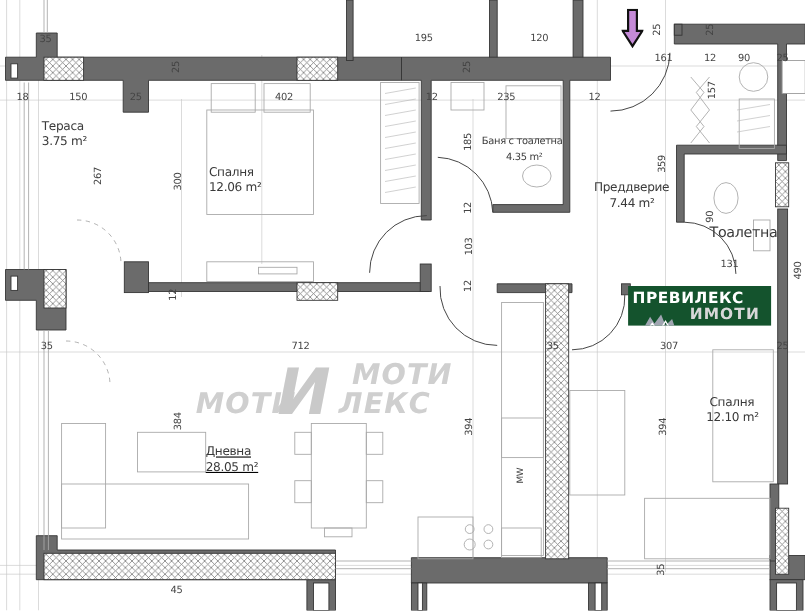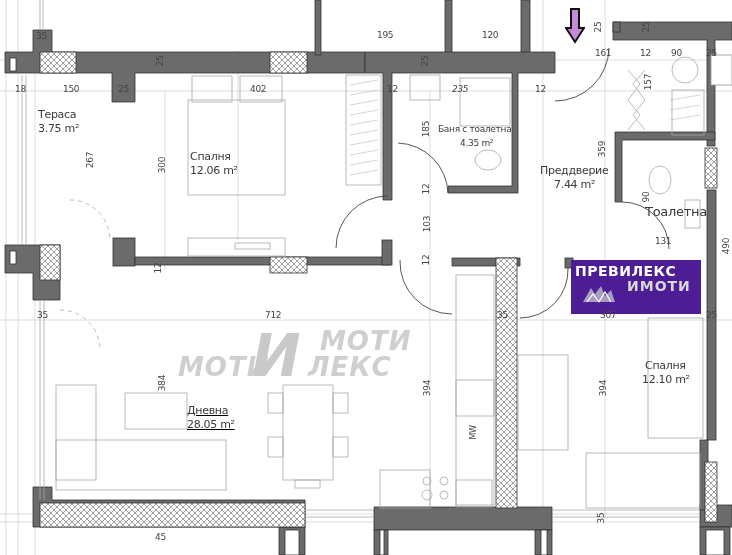--- a/index.html
+++ b/index.html
@@ -5,21 +5,21 @@
   html, body { margin: 0; padding: 0; background: #ffffff; }
   body { width: 732px; height: 555px; position: relative; overflow: hidden; font-family: "DejaVu Sans", sans-serif; }
   #plan { position: absolute; left: 0; top: 0; width: 732px; height: 555px; }
   .lbl { position: absolute; font-family: "DejaVu Sans", sans-serif; color: #3a3a3a; white-space: nowrap; letter-spacing: -0.3px; }
   .room-name { font-size: 11px; }
   .room-area { font-size: 11px; }
   .dim { font-size: 9px; color: #444; }
   .dim.v { transform: rotate(-90deg); transform-origin: center center; }
   .room { position: absolute; text-align: left; line-height: 14px; }
   .wm-big { position: absolute; font-family: "DejaVu Sans", sans-serif; font-weight: bold; font-style: italic; color: #cfcfcf; letter-spacing: 1px; }
-  .logo { position: absolute; left: 571px; top: 260px; width: 130px; height: 54px; background: #4c1d95; overflow: hidden; }
+  .logo { position: absolute; left: 571px; top: 260px; width: 130px; height: 36px; background: #14532d; overflow: hidden; }
   .logo .t1 { position: absolute; left: 4px; top: 3px; font-size: 14px; font-weight: bold; color: #ffffff; letter-spacing: 0.5px; font-family: "DejaVu Sans", sans-serif; }
   .logo .t2 { position: absolute; left: 56px; top: 18px; font-size: 14px; font-weight: bold; color: #d8d8d8; letter-spacing: 1px; font-family: "DejaVu Sans", sans-serif; }
   .logo .mark { position: absolute; left: 10px; top: 24px; width: 36px; height: 20px; }
   .arrow { position: absolute; left: 565px; top: 8px; width: 20px; height: 36px; }
 </style>
 </head>
 <body>
 
 <svg id="plan" viewBox="0 0 732 555" xmlns="http://www.w3.org/2000/svg">
   <defs>
@@ -240,21 +240,21 @@
 
 <span class="lbl dim" style="left:36px; top:31px;">35</span>
 <span class="lbl dim" style="left:15px; top:84px;">18</span>
 <span class="lbl dim" style="left:63px; top:84px;">150</span>
 <span class="lbl dim" style="left:118px; top:84px;">25</span>
 <span class="lbl dim v" style="left:155px; top:56px;">25</span>
 <span class="lbl dim" style="left:250px; top:84px;">402</span>
 <span class="lbl dim" style="left:377px; top:30px;">195</span>
 <span class="lbl dim" style="left:482px; top:30px;text-align:center;">120</span>
 <span class="lbl dim v" style="left:420px; top:56px;">25</span>
-<span class="lbl dim" style="left:452px; top:84px;font-style:italic;">235</span>
+<span class="lbl dim" style="left:452px; top:84px;">235</span>
 <span class="lbl dim" style="left:387px; top:84px;">12</span>
 <span class="lbl dim" style="left:535px; top:84px;">12</span>
 <span class="lbl dim" style="left:583px; top:48px;margin-left:12px;">161</span>
 <span class="lbl dim v" style="left:593px; top:22px;">25</span>
 <span class="lbl dim v" style="left:641px; top:22px;">25</span>
 <span class="lbl dim" style="left:640px; top:48px;">12</span>
 <span class="lbl dim" style="left:671px; top:48px;">90</span>
 <span class="lbl dim" style="left:706px; top:48px;">25</span>
 <span class="lbl dim v" style="left:640px; top:77px;">157</span>
 <span class="lbl dim v" style="left:418px; top:124px;">185</span>

